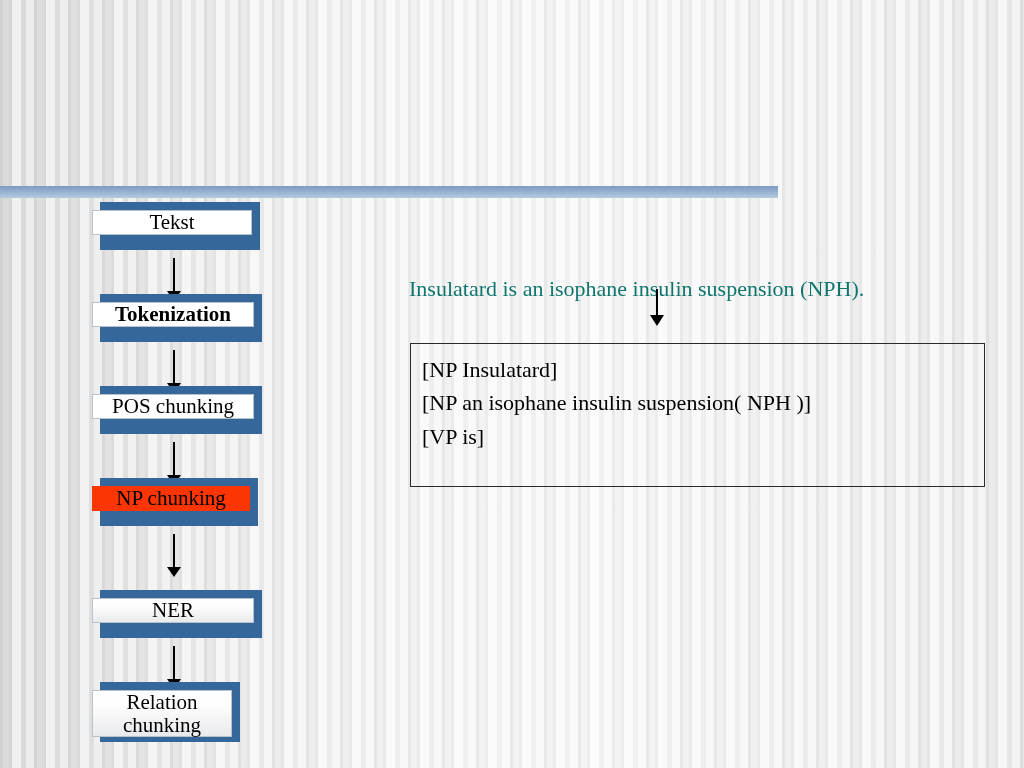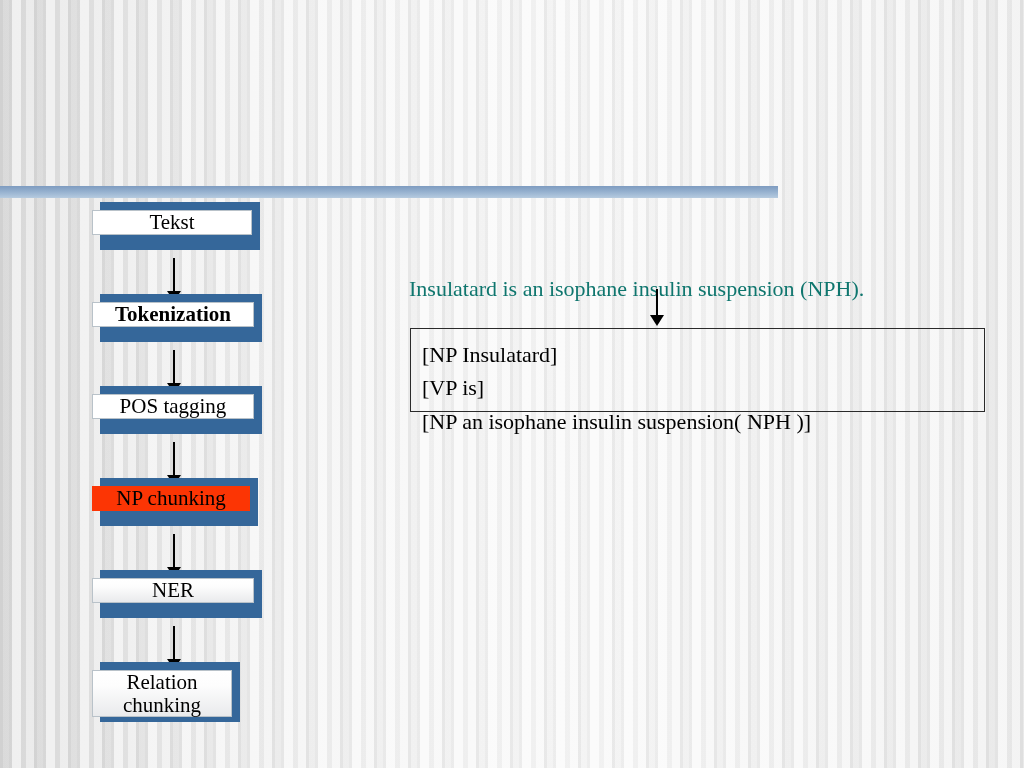--- a/index.html
+++ b/index.html
@@ -84,21 +84,21 @@
 
   .node.hot .face {
     background: #fc3504;
     border: 1px solid #fc3504;
   }
 
   .box-1 { width: 160px; height: 48px; font-family: Liberation Serif, serif; }
   .box-2 { width: 162px; height: 48px; font-weight: bold; }
   .box-3 { width: 162px; height: 48px; }
   .box-4 { width: 158px; height: 48px; }
-  .box-5 { width: 162px; height: 48px; }
+  .box-5 { width: 162px; height: 48px; margin-top: 20px; }
   .box-6 { width: 140px; height: 60px; }
 
   
   .conn {
     position: relative;
     width: 100%;
   }
   .conn .stem {
     position: absolute;
     left: 81px;
@@ -153,23 +153,23 @@
     left: 0; top: 26px;
     width: 0; height: 0;
     border-left: 7px solid transparent;
     border-right: 7px solid transparent;
     border-top: 11px solid #000000;
   }
 
   .chunk-box {
     position: absolute;
     left: 410px;
-    top: 328px;
+    top: 343px;
     width: 575px;
-    height: 84px;
+    height: 144px;
     border: 1.5px solid #2a2a2a;
     background: transparent;
     padding: 9px 0 4px 11px;
   }
   .chunk-box .line {
     font-size: 22px;
     line-height: 1.52;
     color: #000000;
     white-space: pre;
   }
@@ -196,21 +196,21 @@
     <div class="face">Tokenization</div>
   </div>
 
   <div class="conn gap-a">
     <div class="stem"></div>
     <div class="head"></div>
   </div>
 
   <div class="node box-3">
     <div class="plate"></div>
-    <div class="face">POS tagging</div>
+    <div class="face">POS chunking</div>
   </div>
 
   <div class="conn gap-b">
     <div class="stem"></div>
     <div class="head"></div>
   </div>
 
   <div class="node hot box-4">
     <div class="plate"></div>
     <div class="face">NP chunking</div>
@@ -245,15 +245,15 @@
 
 <div class="sentence">Insulatard is an isophane insulin suspension (NPH).</div>
 
 <div class="down-arrow">
   <div class="stem"></div>
   <div class="head"></div>
 </div>
 
 <div class="chunk-box">
   <div class="line">[NP Insulatard]</div>
+  <div class="line">[NP an isophane insulin suspension( NPH )]</div>
   <div class="line">[VP is]</div>
-  <div class="line">[NP an isophane insulin suspension( NPH )]</div>
 </div>
 
 </body></html>

